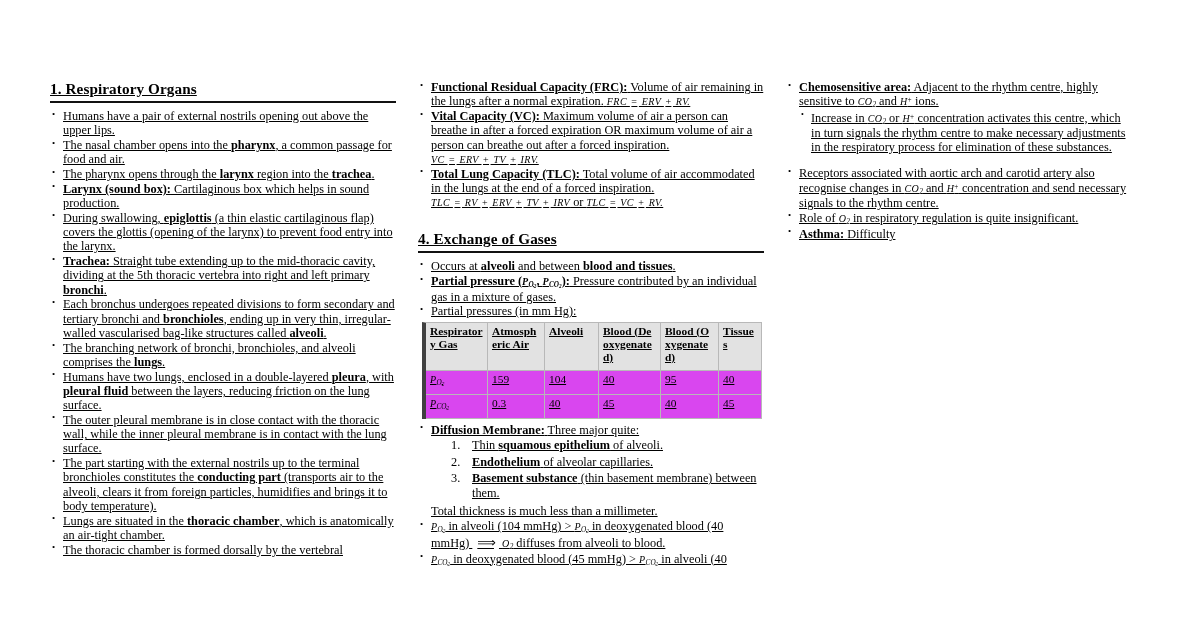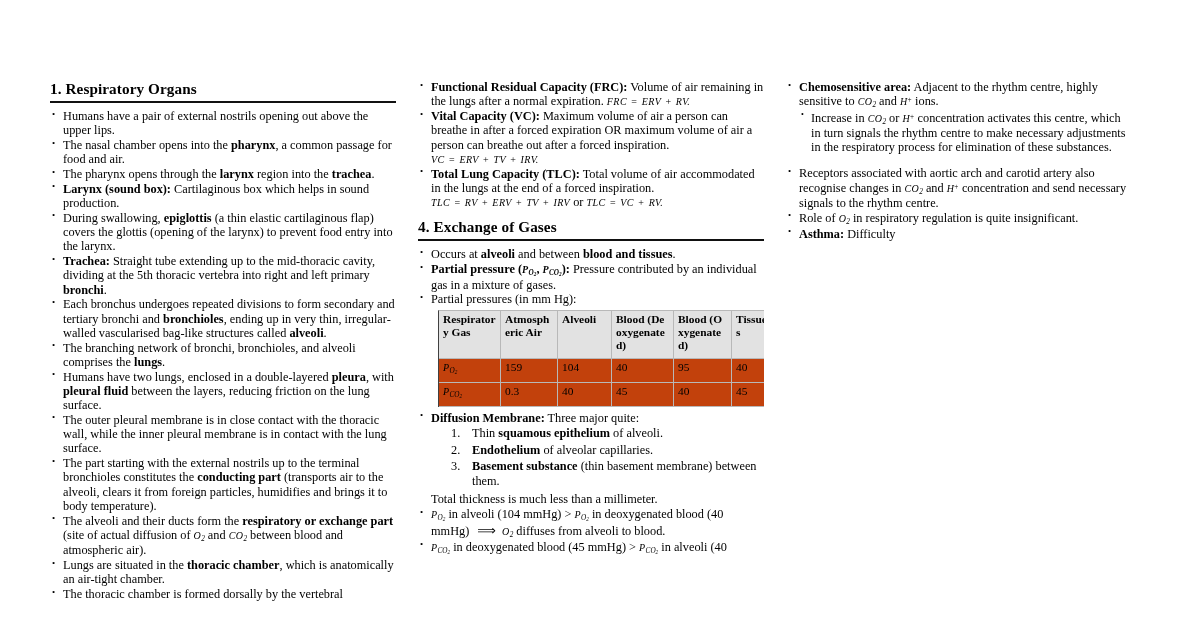--- a/index.html
+++ b/index.html
@@ -30,20 +30,21 @@
     align-items: flex-start;
     gap: 22px;
     height: 546px;
     overflow: hidden;
   }
   .col {
     width: 346px;
     flex: 0 0 346px;
     overflow: hidden;
     height: 546px;
+    text-decoration: underline;
   }
 
   
   h2.section-heading {
     font-family: "Liberation Serif", "DejaVu Serif", serif;
     font-size: 15.2px;
     font-weight: bold;
     margin: 0 0 3px 0;
     padding: 0;
     line-height: 1.2;
@@ -143,28 +144,28 @@
     font-family: "DejaVu Sans", sans-serif;
     font-size: 13px;
     padding: 0 5px;
     letter-spacing: -2px;
   }
 
   
   table.gastab {
     border-collapse: separate;
     border-spacing: 0;
-    margin: 3px 0 4px 20px;
+    margin: 3px 0 4px 4px;
     width: 336px;
     table-layout: fixed;
     font-size: 11.4px;
     line-height: 1.17;
-    border-left: 1px solid #404040;
+    border-left: 4px solid #404040;
     border-top: 1px solid #b8b8b8;
-    background: #c2410c;
+    background: #d946ef;
   }
   table.gastab th,
   table.gastab td {
     border-right: 1px solid #b8b8b8;
     border-bottom: 1px solid #b8b8b8;
     padding: 2px 4px 3px 4px;
     text-align: left;
     vertical-align: top;
     word-break: break-all;
     overflow-wrap: anywhere;
@@ -207,21 +208,20 @@
         <li>The nasal chamber opens into the <b>pharynx</b>, a common passage for food and air.</li>
         <li>The pharynx opens through the <b>larynx</b> region into the <b>trachea</b>.</li>
         <li><b>Larynx (sound box):</b> Cartilaginous box which helps in sound production.</li>
         <li>During swallowing, <b>epiglottis</b> (a thin elastic cartilaginous flap) covers the glottis (opening of the larynx) to prevent food entry into the larynx.</li>
         <li><b>Trachea:</b> Straight tube extending up to the mid-thoracic cavity, dividing at the 5th thoracic vertebra into right and left primary <b>bronchi</b>.</li>
         <li>Each bronchus undergoes repeated divisions to form secondary and tertiary bronchi and <b>bronchioles</b>, ending up in very thin, irregular-walled vascularised bag-like structures called <b>alveoli</b>.</li>
         <li>The branching network of bronchi, bronchioles, and alveoli comprises the <b>lungs</b>.</li>
         <li>Humans have two lungs, enclosed in a double-layered <b>pleura</b>, with <b>pleural fluid</b> between the layers, reducing friction on the lung surface.</li>
         <li><span>The outer pleural membrane is in close contact with the thoracic wall, while the inner pleural membrane is in contact with the lung surface.</span></li>
         <li>The part starting with the external nostrils up to the terminal bronchioles constitutes the <b>conducting part</b> (transports air to the alveoli, clears it from foreign particles, humidifies and brings it to body temperature).</li>
-        <li>The alveoli and their ducts form the <b>respiratory or exchange part</b> (site of actual diffusion of <span class="m">O<sub>2</sub></span> and <span class="m">CO<sub>2</sub></span> between blood and atmospheric air).</li>
         <li>Lungs are situated in the <b>thoracic chamber</b>, which is anatomically an air-tight chamber.</li>
         <li><span>The thoracic chamber is formed dorsally by the vertebral</span></li>
       </ul>
     </div>
 
     <div class="col">
 
       <ul class="bul">
         <li>
           <b>Functional Residual Capacity (FRC):</b>
@@ -233,21 +233,21 @@
           <span>Maximum volume of air a person can breathe in after a forced expiration OR maximum volume of air a person can breathe out after a forced inspiration.</span>
           <span class="m">VC <span class="op">=</span> ERV <span class="op">+</span> TV <span class="op">+</span> IRV.</span>
         </li>
         <li>
           <b>Total Lung Capacity (TLC):</b>
           <span>Total volume of air accommodated in the lungs at the end of a forced inspiration.</span>
           <span class="m">TLC <span class="op">=</span> RV <span class="op">+</span> ERV <span class="op">+</span> TV <span class="op">+</span> IRV</span> or <span class="m">TLC <span class="op">=</span> VC <span class="op">+</span> RV.</span>
         </li>
       </ul>
 
-      <div class="heading-block" style="margin-top:9px;">
+      <div class="heading-block" style="margin-top:21px;">
         <h2 class="section-heading">4. Exchange of Gases</h2>
         <hr class="rule">
       </div>
 
       <ul class="bul">
         <li>Occurs at <b>alveoli</b> and between <b>blood and tissues</b>.</li>
         <li><b>Partial pressure (<span class="m">P<sub>O<sub>2</sub></sub></span>, <span class="m">P<sub>CO<sub>2</sub></sub></span>):</b> Pressure contributed by an individual gas in a mixture of gases.</li>
         <li><span>Partial pressures (in mm Hg):</span></li>
       </ul>
 

